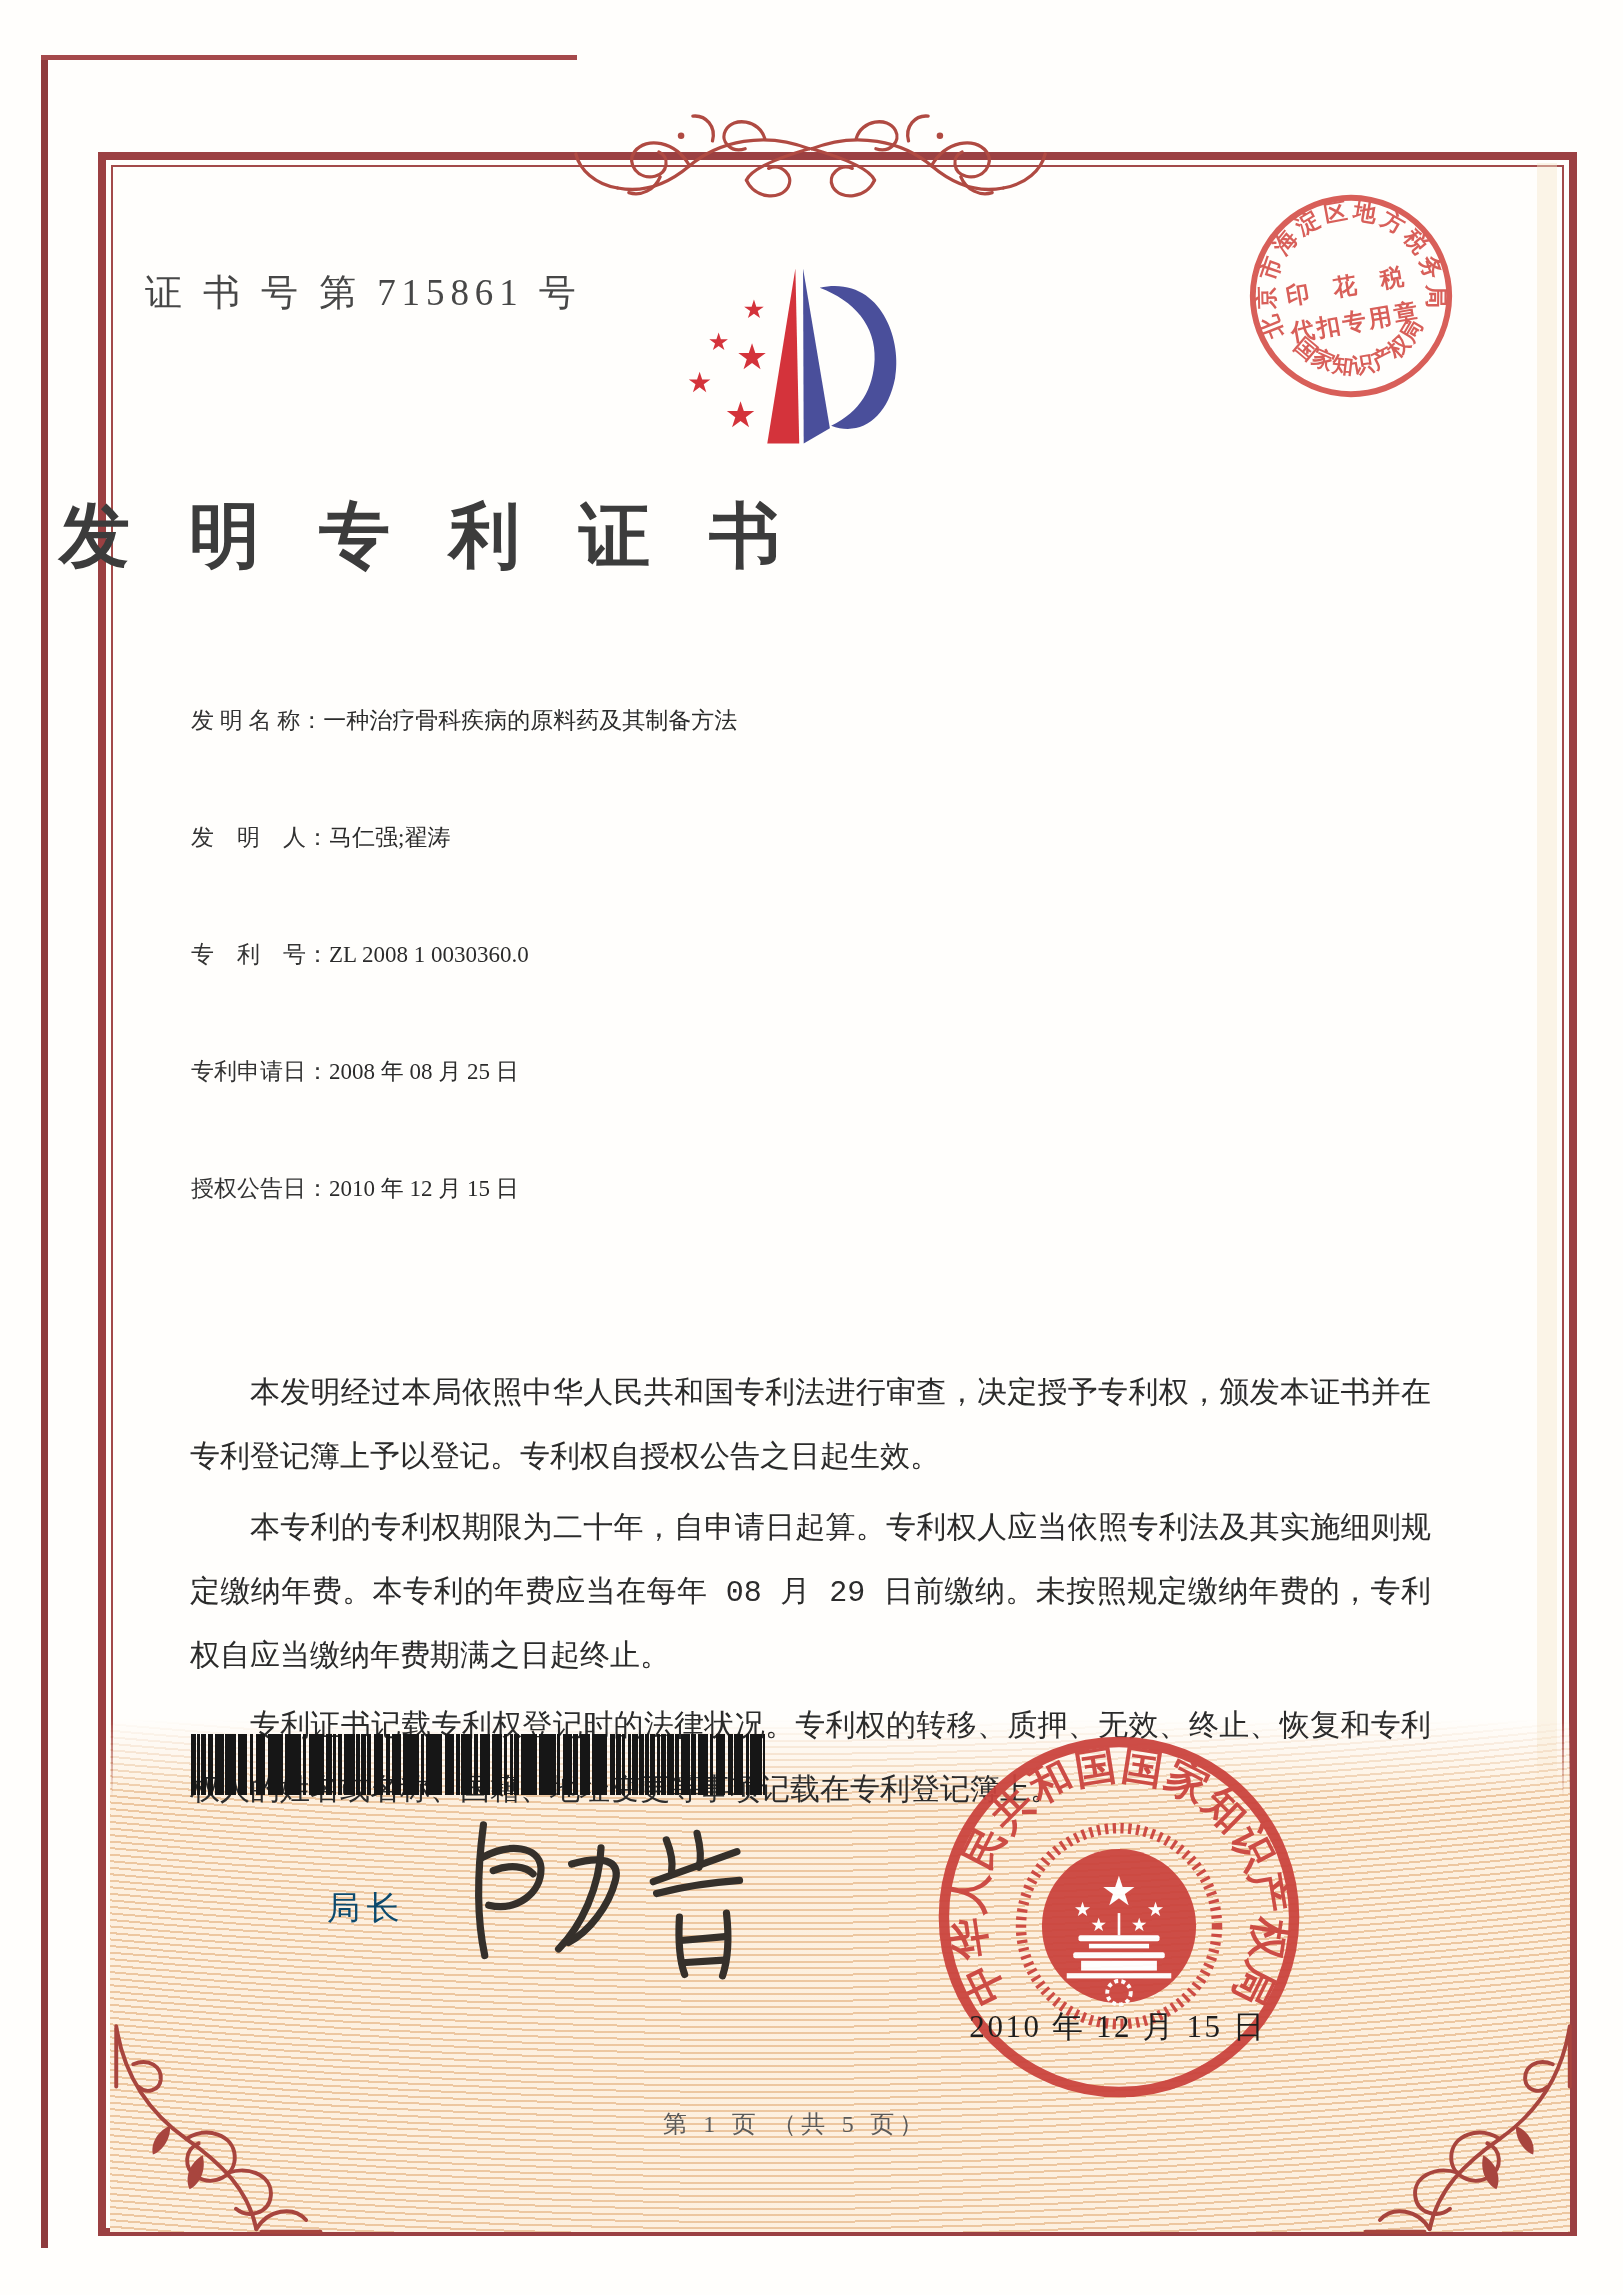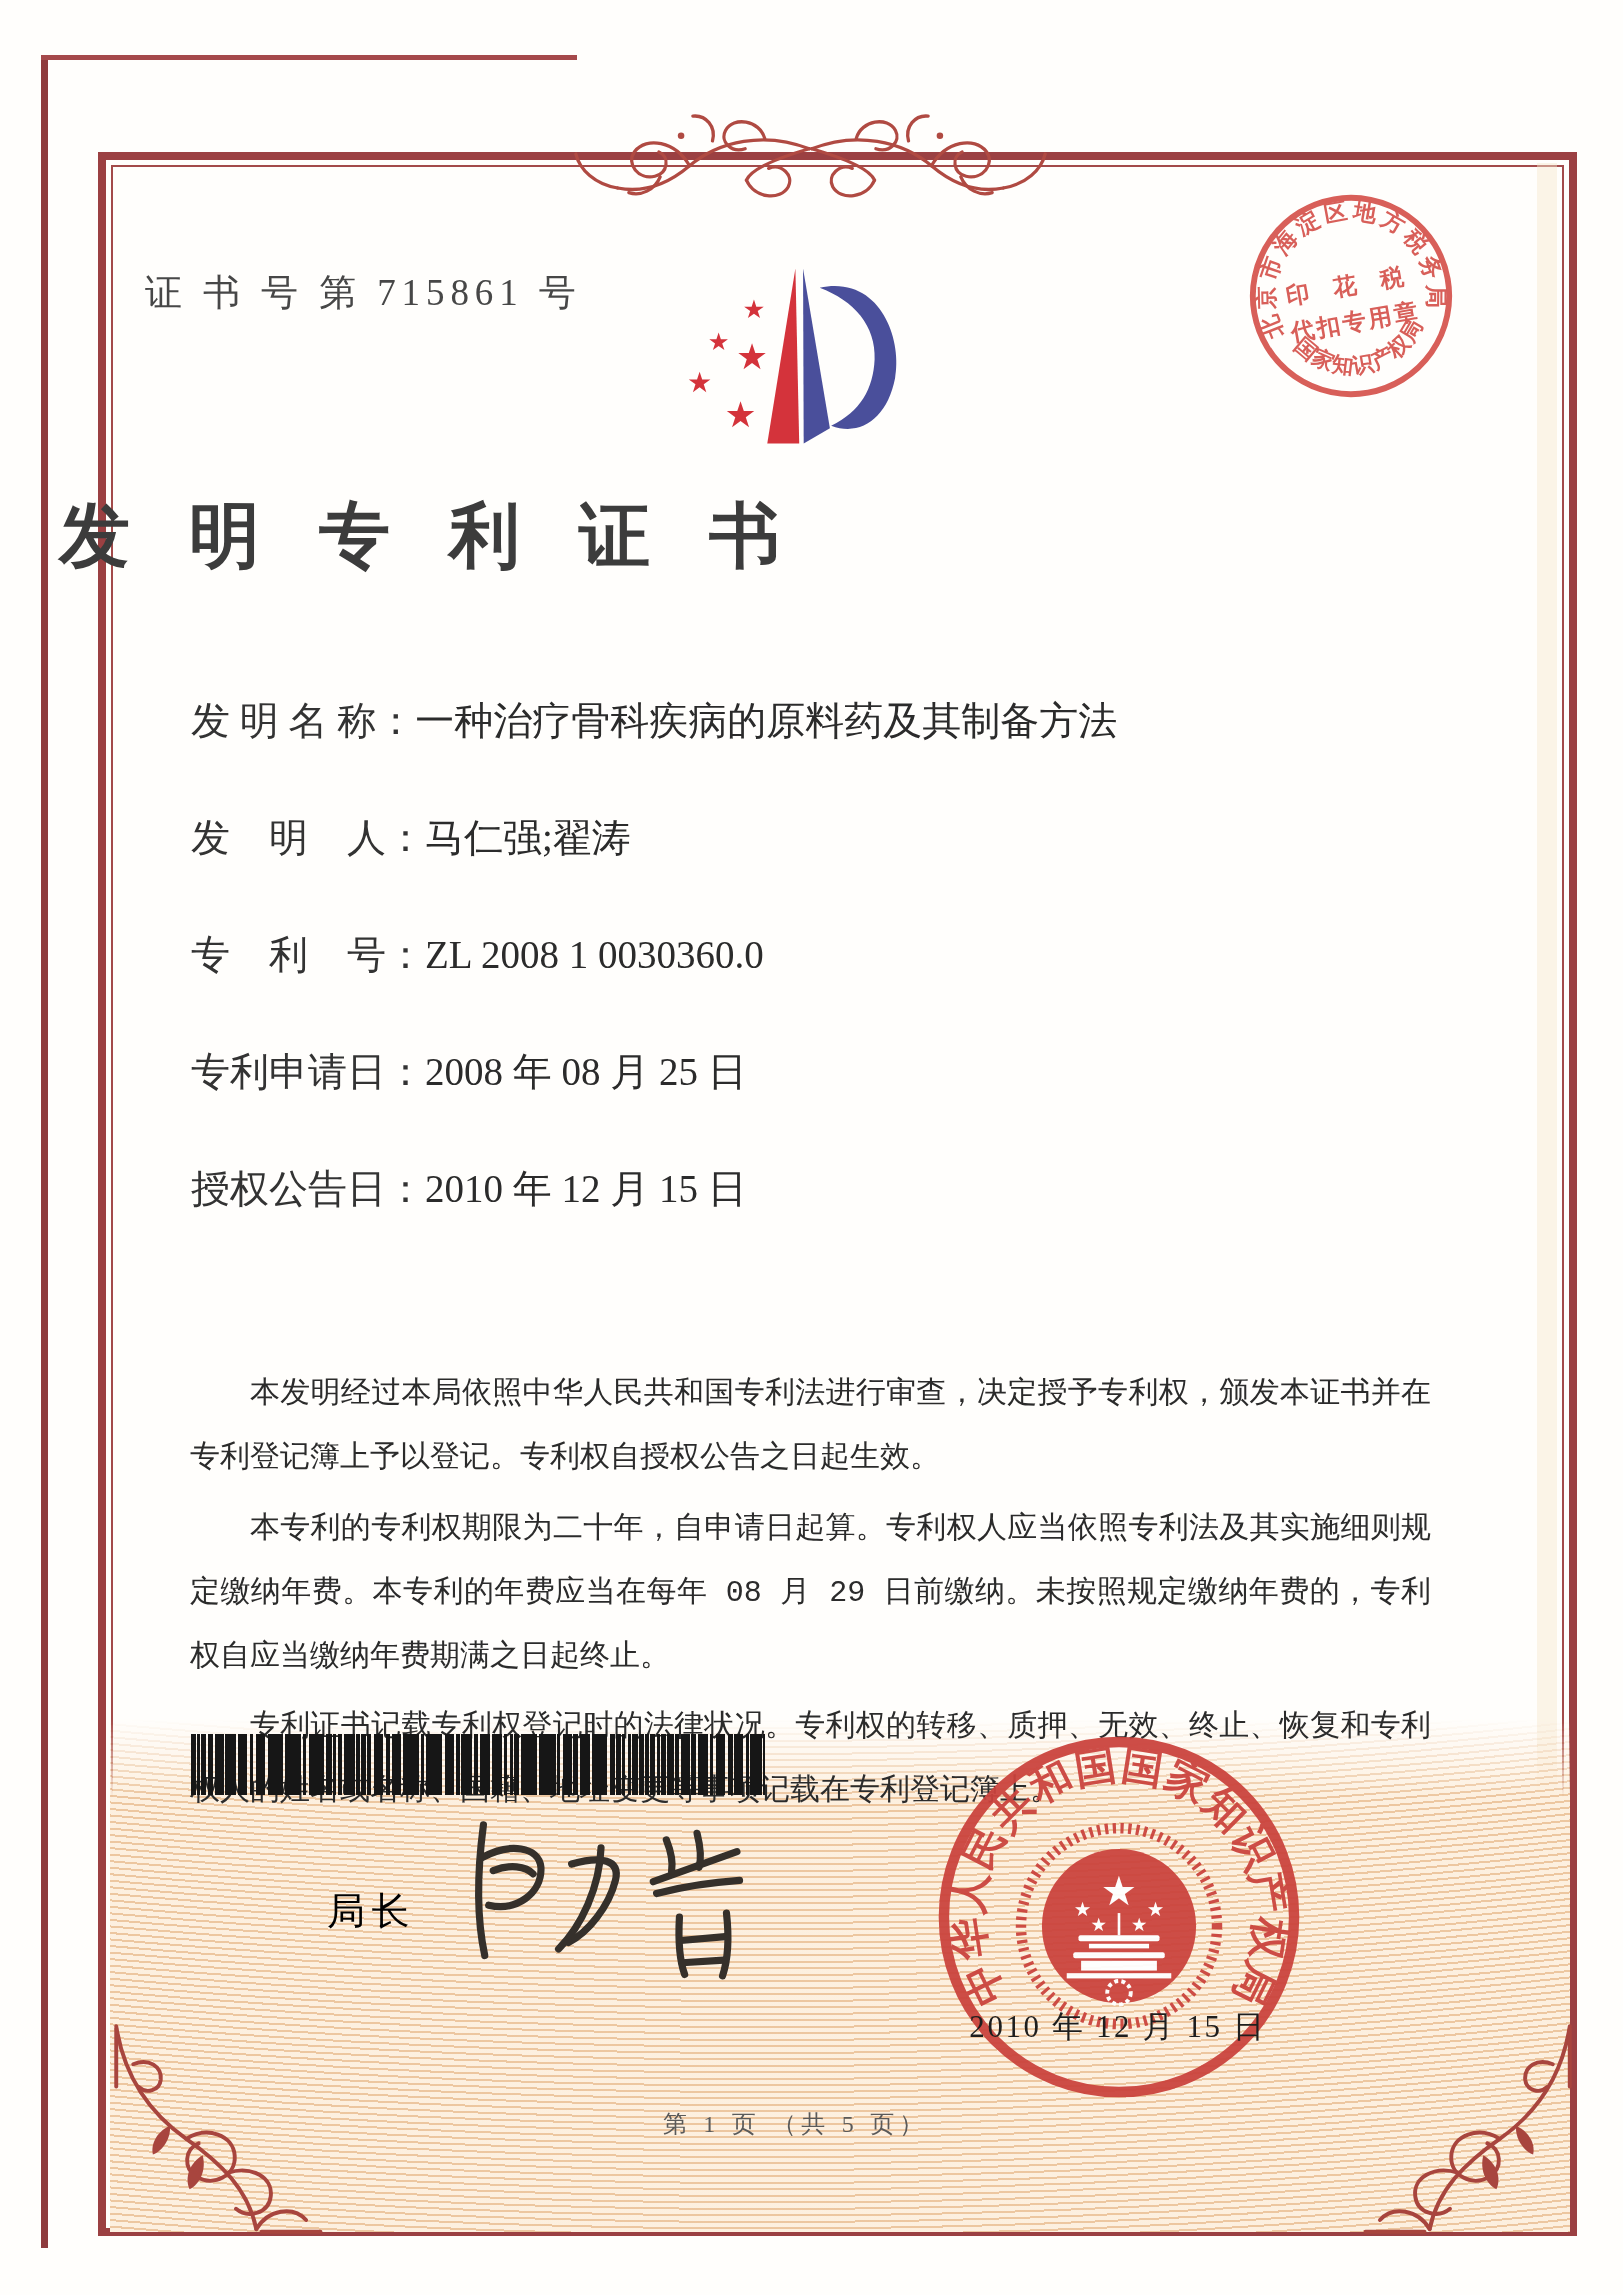--- a/index.html
+++ b/index.html
@@ -21,35 +21,35 @@
     background:#fbecd9;
     background-image:repeating-radial-gradient(circle at 45% -7194px, rgba(234,192,150,.85) 0 2px, rgba(253,240,224,.9) 2px 6.5px);
     -webkit-mask-image:linear-gradient(180deg,transparent 0,#000 78px);
     mask-image:linear-gradient(180deg,transparent 0,#000 78px);}
 
   .cert-number{position:absolute;left:145px;top:268px;font-size:37px;letter-spacing:5.9px;color:#474747;}
 
   .page-title{position:absolute;left:0;top:489px;width:100%;text-align:left;font-size:71px;font-weight:600;color:#3c3c3c;letter-spacing:59px;padding-left:59px;box-sizing:border-box;}
 
   .fields{position:absolute;left:191px;top:700px;width:1243px;}
-  .field-row{height:42px;line-height:42px;margin-bottom:75px;font-size:39px;color:#2f2f2f;white-space:nowrap;}
+  .field-row{height:42px;line-height:42px;margin-bottom:75px;font-size:23px;color:#2f2f2f;white-space:nowrap;}
   .field-label{color:#333;}
   .field-value{color:#2b2b2b;}
 
   .body-text{position:absolute;left:190px;top:1362px;width:1241px;font-size:30px;color:#2b2b2b;text-align:justify;}
   .body-text p{margin:0 0 6.5px 0;line-height:64px;text-indent:2em;font-family:Liberation Mono, monospace;}
 
   .barcode{position:absolute;left:191px;top:1734px;width:574px;height:61px;
     background:
       repeating-linear-gradient(90deg,#161616 0 3.3px,transparent 3.3px 5.9px),
       repeating-linear-gradient(90deg,#161616 0 2.6px,transparent 2.6px 9.8px),
       repeating-linear-gradient(90deg,#161616 0 4.6px,transparent 4.6px 17px),
       repeating-linear-gradient(90deg,#161616 0 2px,transparent 2px 27px);}
 
-  .director-row{position:absolute;left:327px;top:1886px;font-size:38px;color:#000000;letter-spacing:6.5px;}
+  .director-row{position:absolute;left:327px;top:1886px;font-size:33px;color:#0c4a6e;letter-spacing:6.5px;}
   .signature-svg{position:absolute;left:405px;top:1802px;}
   .sig-name{position:absolute;left:497px;top:1870px;font-size:26px;opacity:0;}
 
   .seal-svg{position:absolute;left:923px;top:1721px;opacity:.94;}
   .seal-date{position:absolute;left:961px;top:2006px;width:314px;text-align:center;font-size:31px;letter-spacing:2.6px;color:#1e1e1e;z-index:9;}
 
   .tax-stamp{position:absolute;left:1243px;top:188px;transform:rotate(-10deg);opacity:.92;}
 
   .logo{position:absolute;left:674px;top:247px;}
 

